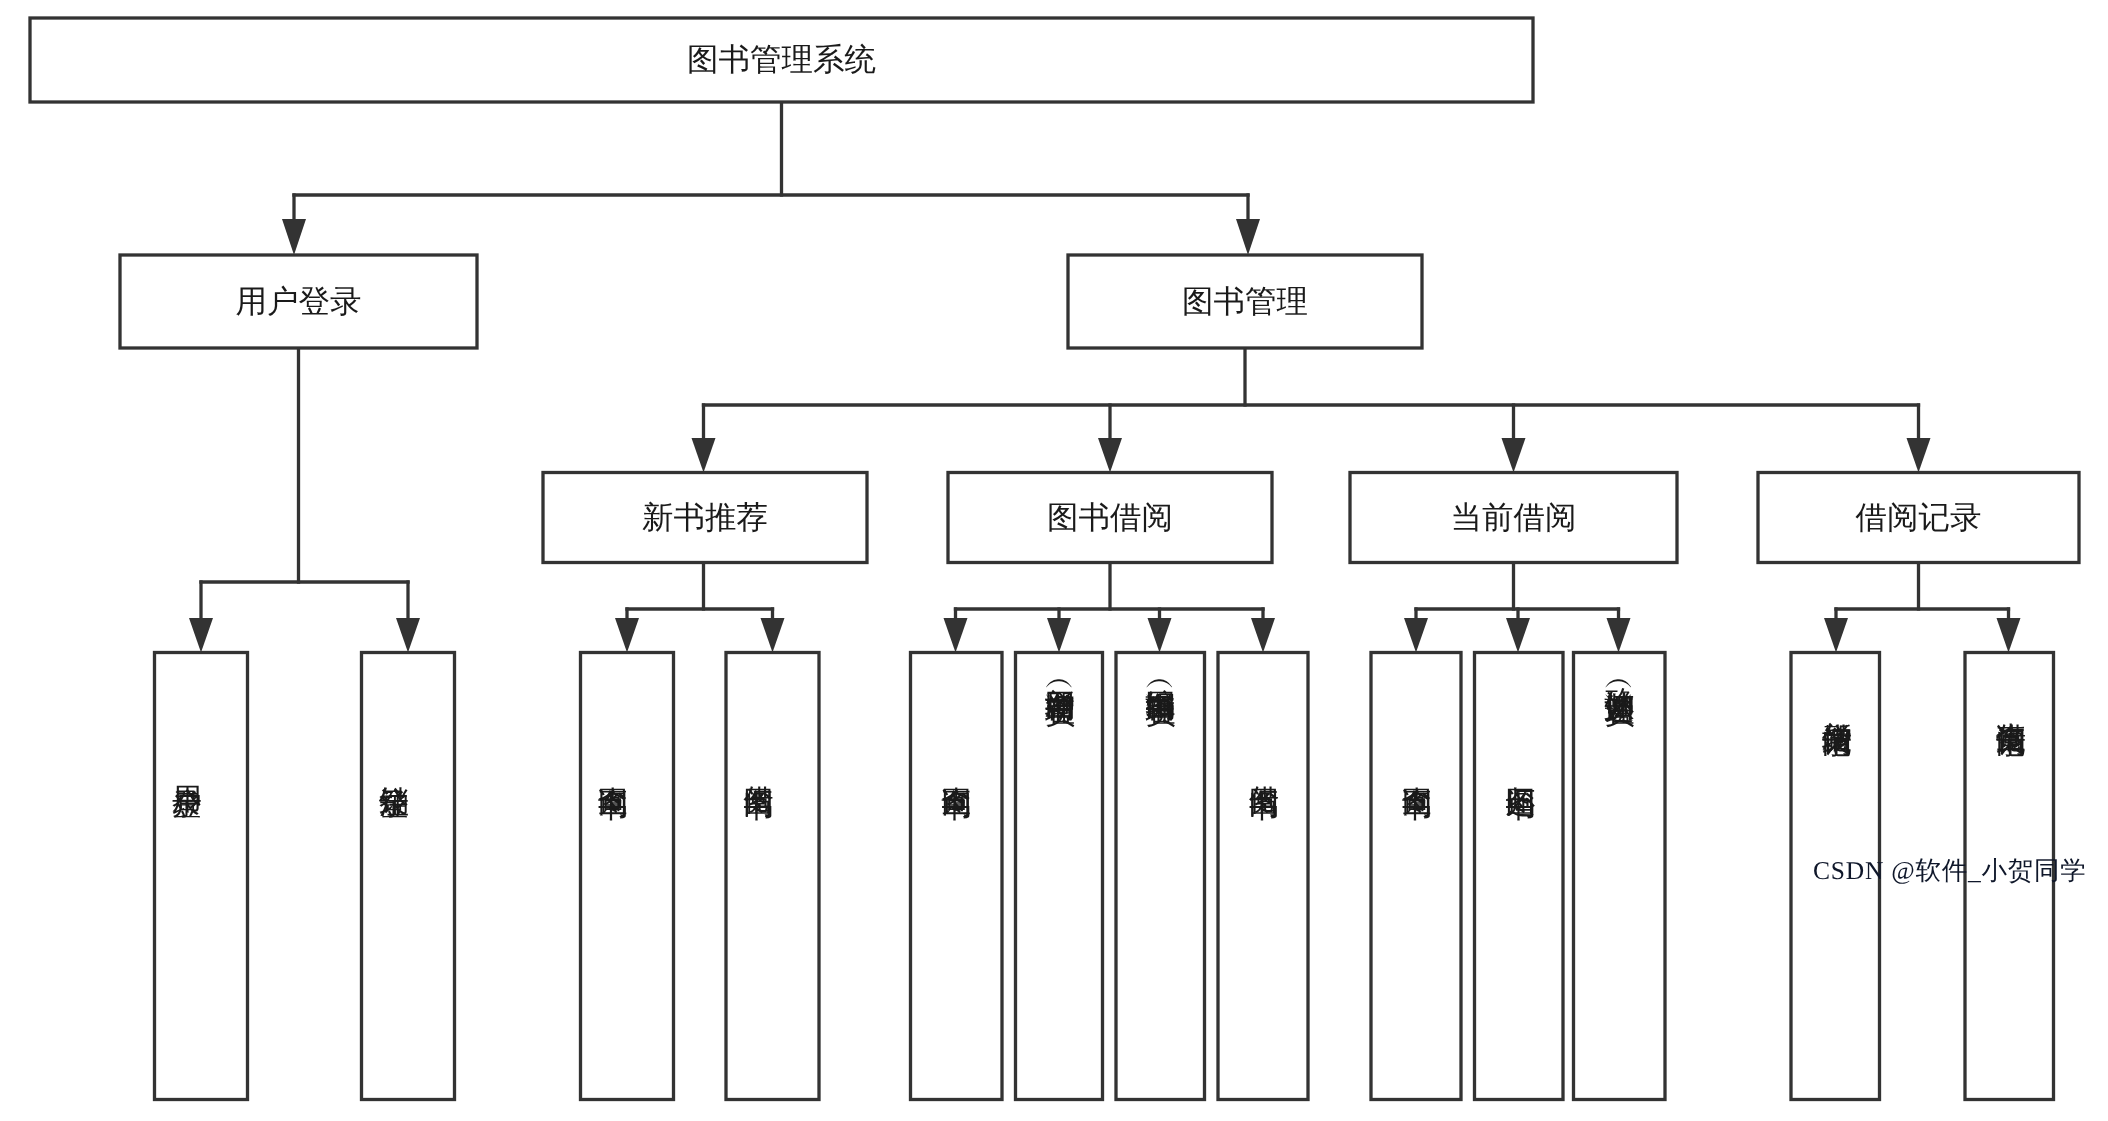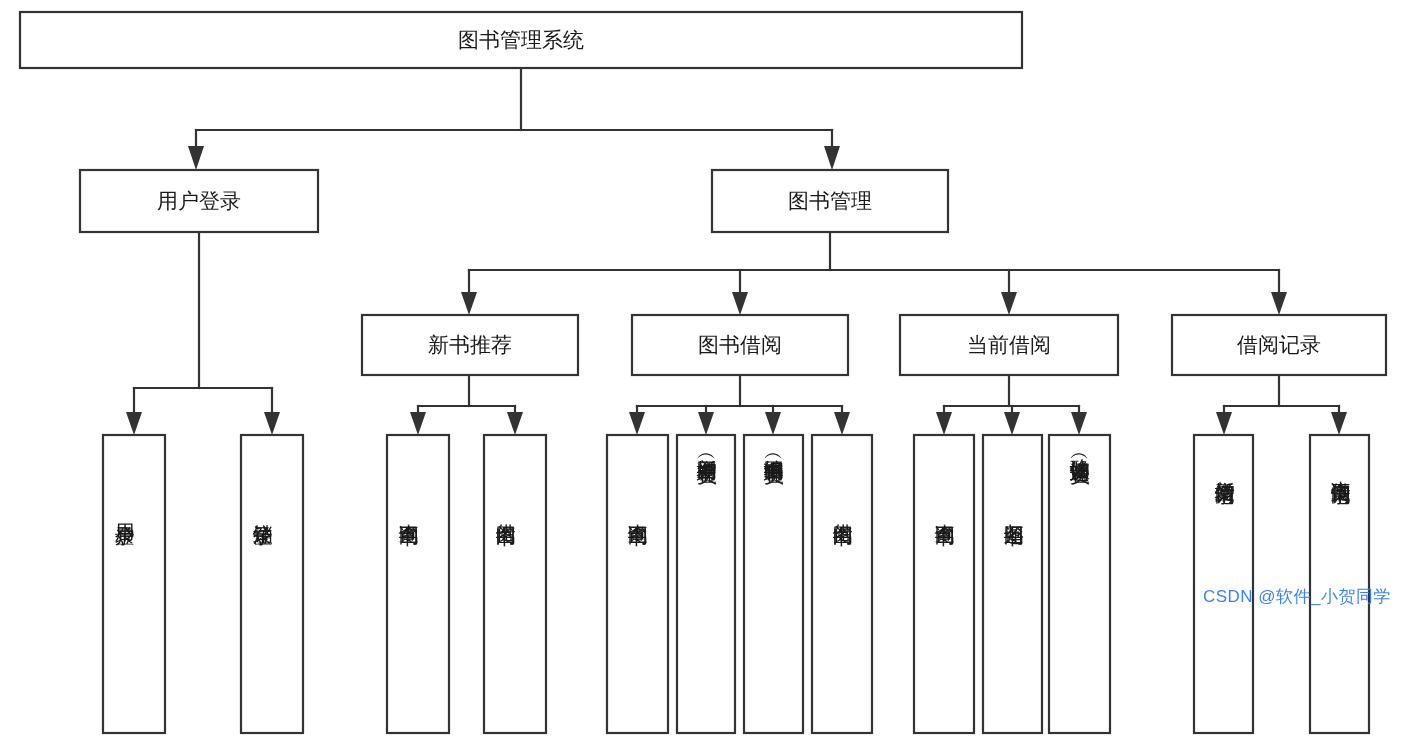--- a/index.html
+++ b/index.html
@@ -57,24 +57,24 @@
     line-height: 1.06;
     color: #1a1a1a;
     letter-spacing: 1px;
     white-space: nowrap;
     pointer-events: none;
     text-align: left;
   }
   .watermark {
     position: absolute;
     right: 14px;
-    bottom: 8px;
-    font-family: Liberation Sans, sans-serif;
+    bottom: 24px;
+    font-family: Liberation Serif, serif;
     font-size: 17px;
-    color: #3b82f6;
+    color: #0f172a;
     white-space: nowrap;
     letter-spacing: 0.5px;
   }
 </style>
 </head>
 <body>
 
 <div id="diagram-root">
 
   <svg id="tree-svg" viewBox="0 0 1405 747">

